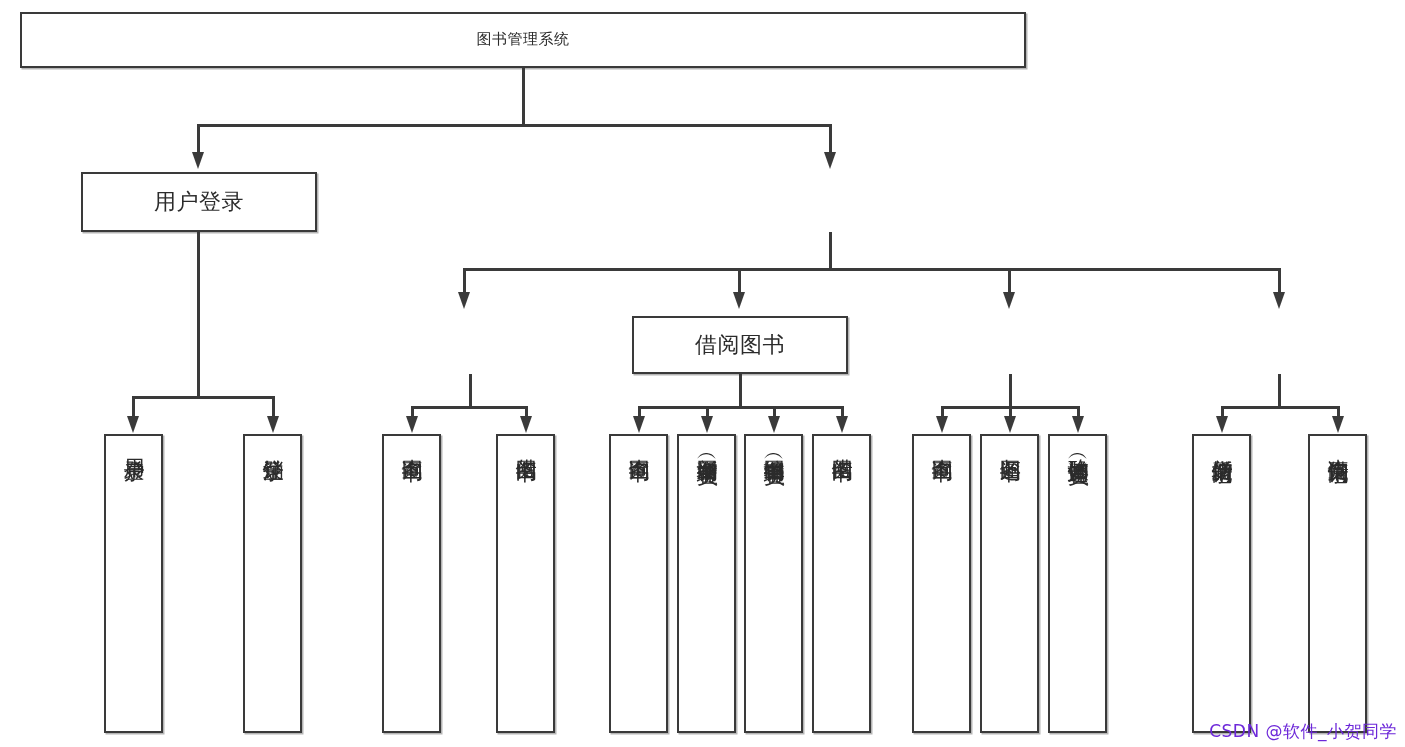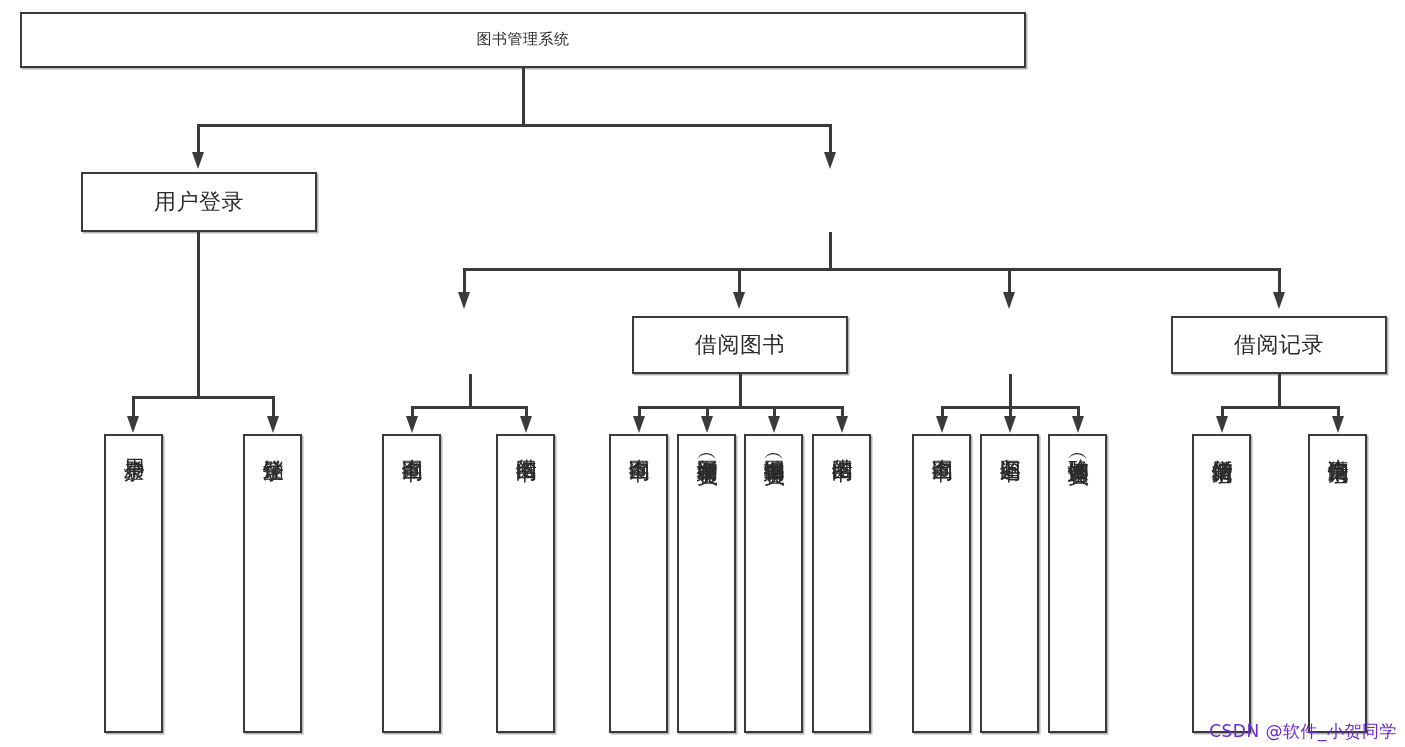--- a/index.html
+++ b/index.html
@@ -116,23 +116,20 @@
   <div class="seg vl" style="left:738px; top:268px; height:26px;"></div>
   <div class="arrow" style="left:732.5px; top:292px;"></div>
   <div class="seg vl" style="left:1008px; top:268px; height:26px;"></div>
   <div class="arrow" style="left:1002.5px; top:292px;"></div>
   <div class="seg vl" style="left:1278px; top:268px; height:26px;"></div>
   <div class="arrow" style="left:1272.5px; top:292px;"></div>
 
   <div class="node h" style="left:632px; top:316px; width:216px; height:58px;">
     <span class="lbl">借阅图书</span>
   </div>
-  <div class="node h" style="left:1171px; top:316px; width:216px; height:58px;">
-    <span class="lbl">借阅记录</span>
-  </div>
 
   <div class="seg vl" style="left:469px; top:374px; height:34px;"></div>
   <div class="seg hl" style="left:411px; top:406px; width:116px;"></div>
   <div class="seg vl" style="left:411px; top:406px; height:12px;"></div>
   <div class="arrow" style="left:405.5px; top:416px;"></div>
   <div class="seg vl" style="left:525px; top:406px; height:12px;"></div>
   <div class="arrow" style="left:519.5px; top:416px;"></div>
 
   <div class="seg vl" style="left:739px; top:374px; height:34px;"></div>
   <div class="seg hl" style="left:638px; top:406px; width:203px;"></div>

